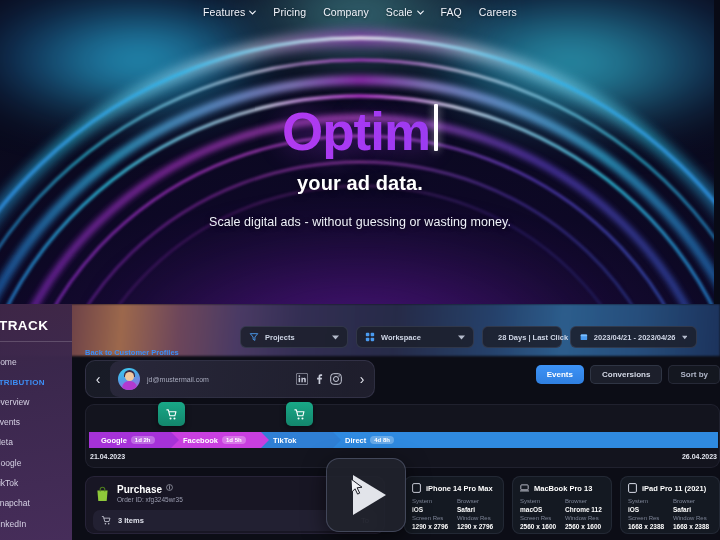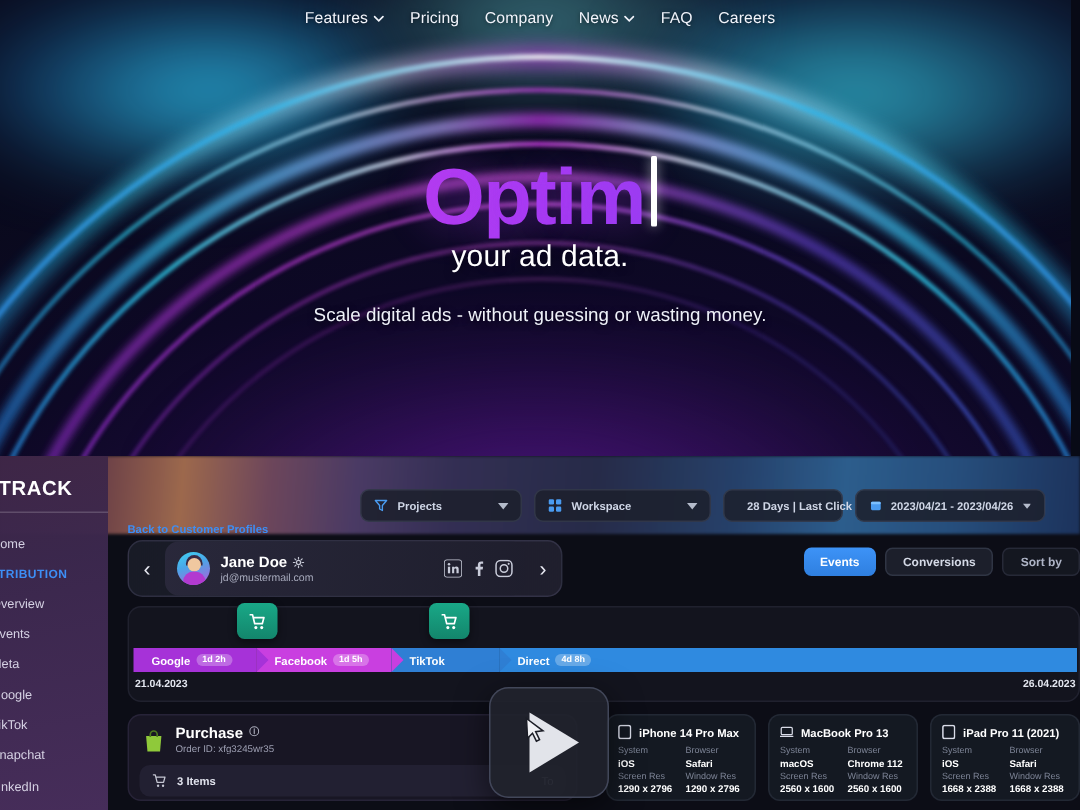--- a/index.html
+++ b/index.html
@@ -58,21 +58,21 @@
   #headline-word {
     background:linear-gradient(92deg,#b43bf0 0%,#a93cf5 50%,#9a3cf2 100%);
     -webkit-background-clip:text; background-clip:text; color:transparent;
     text-shadow:0 0 26px rgba(168,60,240,.45);
   }
   #caret {
     display:inline-block; width:4px; height:47px; background:#ffffff;
     margin-left:4px; border-radius:1px; box-shadow:0 0 8px rgba(255,255,255,.55);
   }
   #subhead {
-    margin-top:1px; font-size:20px; color:#ffffff; font-weight:400; letter-spacing:.1px;
+    margin-top:13px; font-size:20px; color:#ffffff; font-weight:700; letter-spacing:.1px;
     text-shadow:0 1px 6px rgba(0,0,0,.5);
   }
   #tagline {
     margin-top:20px; font-size:12.5px; color:#eef1f8; font-weight:400; letter-spacing:.05px;
     text-shadow:0 1px 5px rgba(0,0,0,.55);
   }
 
   
   #dash {
     position:absolute; left:0; top:304px; width:720px; height:236px;
@@ -356,21 +356,21 @@
           </svg>
       </span>
     </div>
     <div class="nav-item">
       <span>Pricing</span>
     </div>
     <div class="nav-item">
       <span>Company</span>
     </div>
     <div class="nav-item">
-      <span>News</span>
+      <span>Scale</span>
       <span class="chev">
         <svg viewBox="0 0 10 6" width="7" height="5">
             <path d="M1 1l4 4 4-4" stroke="#f2f4fb" stroke-width="1.6" fill="none" stroke-linecap="round"></path>
           </svg>
       </span>
     </div>
     <div class="nav-item">
       <span>FAQ</span>
     </div>
     <div class="nav-item">
@@ -462,27 +462,20 @@
 
       <div id="profile">
         <div id="arrow-prev">‹</div>
         <div id="prof-inner">
           <div id="avatar">
             <span class="hair"></span>
               <span class="head"></span>
               <span class="body"></span>
           </div>
           <div id="prof-text">
-            <div id="prof-name-row">
-              <span id="prof-name">Jane Doe</span>
-              <svg id="gear-icon" viewBox="0 0 12 12">
-                  <circle cx="6" cy="6" r="2.1" fill="none" stroke="#dfe2ee" stroke-width="1.3"></circle>
-                  <path d="M6 .8v1.6M6 9.6v1.6M.8 6h1.6M9.6 6h1.6M2.3 2.3l1.1 1.1M8.6 8.6l1.1 1.1M9.7 2.3L8.6 3.4M3.4 8.6L2.3 9.7" stroke="#dfe2ee" stroke-width="1.2" stroke-linecap="round"></path>
-                </svg>
-            </div>
             <div id="prof-mail">jd@mustermail.com</div>
           </div>
           <div id="socials">
             <svg class="soc" viewBox="0 0 12 12">
                 <rect width="12" height="12" rx="2" fill="none" stroke="#c9ccda" stroke-width="1"></rect>
                 <rect x="2.6" y="4.8" width="1.5" height="4.4" fill="#c9ccda"></rect>
                 <circle cx="3.35" cy="3.1" r="0.85" fill="#c9ccda"></circle>
                 <path d="M5.4 9.2V4.8h1.4v.6c.4-.5.9-.7 1.5-.7 1 0 1.5.6 1.5 1.8v2.7H8.3V6.9c0-.6-.2-.9-.7-.9s-.8.3-.8.9v2.3z" fill="#c9ccda"></path>
               </svg>
             <svg class="soc" viewBox="0 0 12 12">

